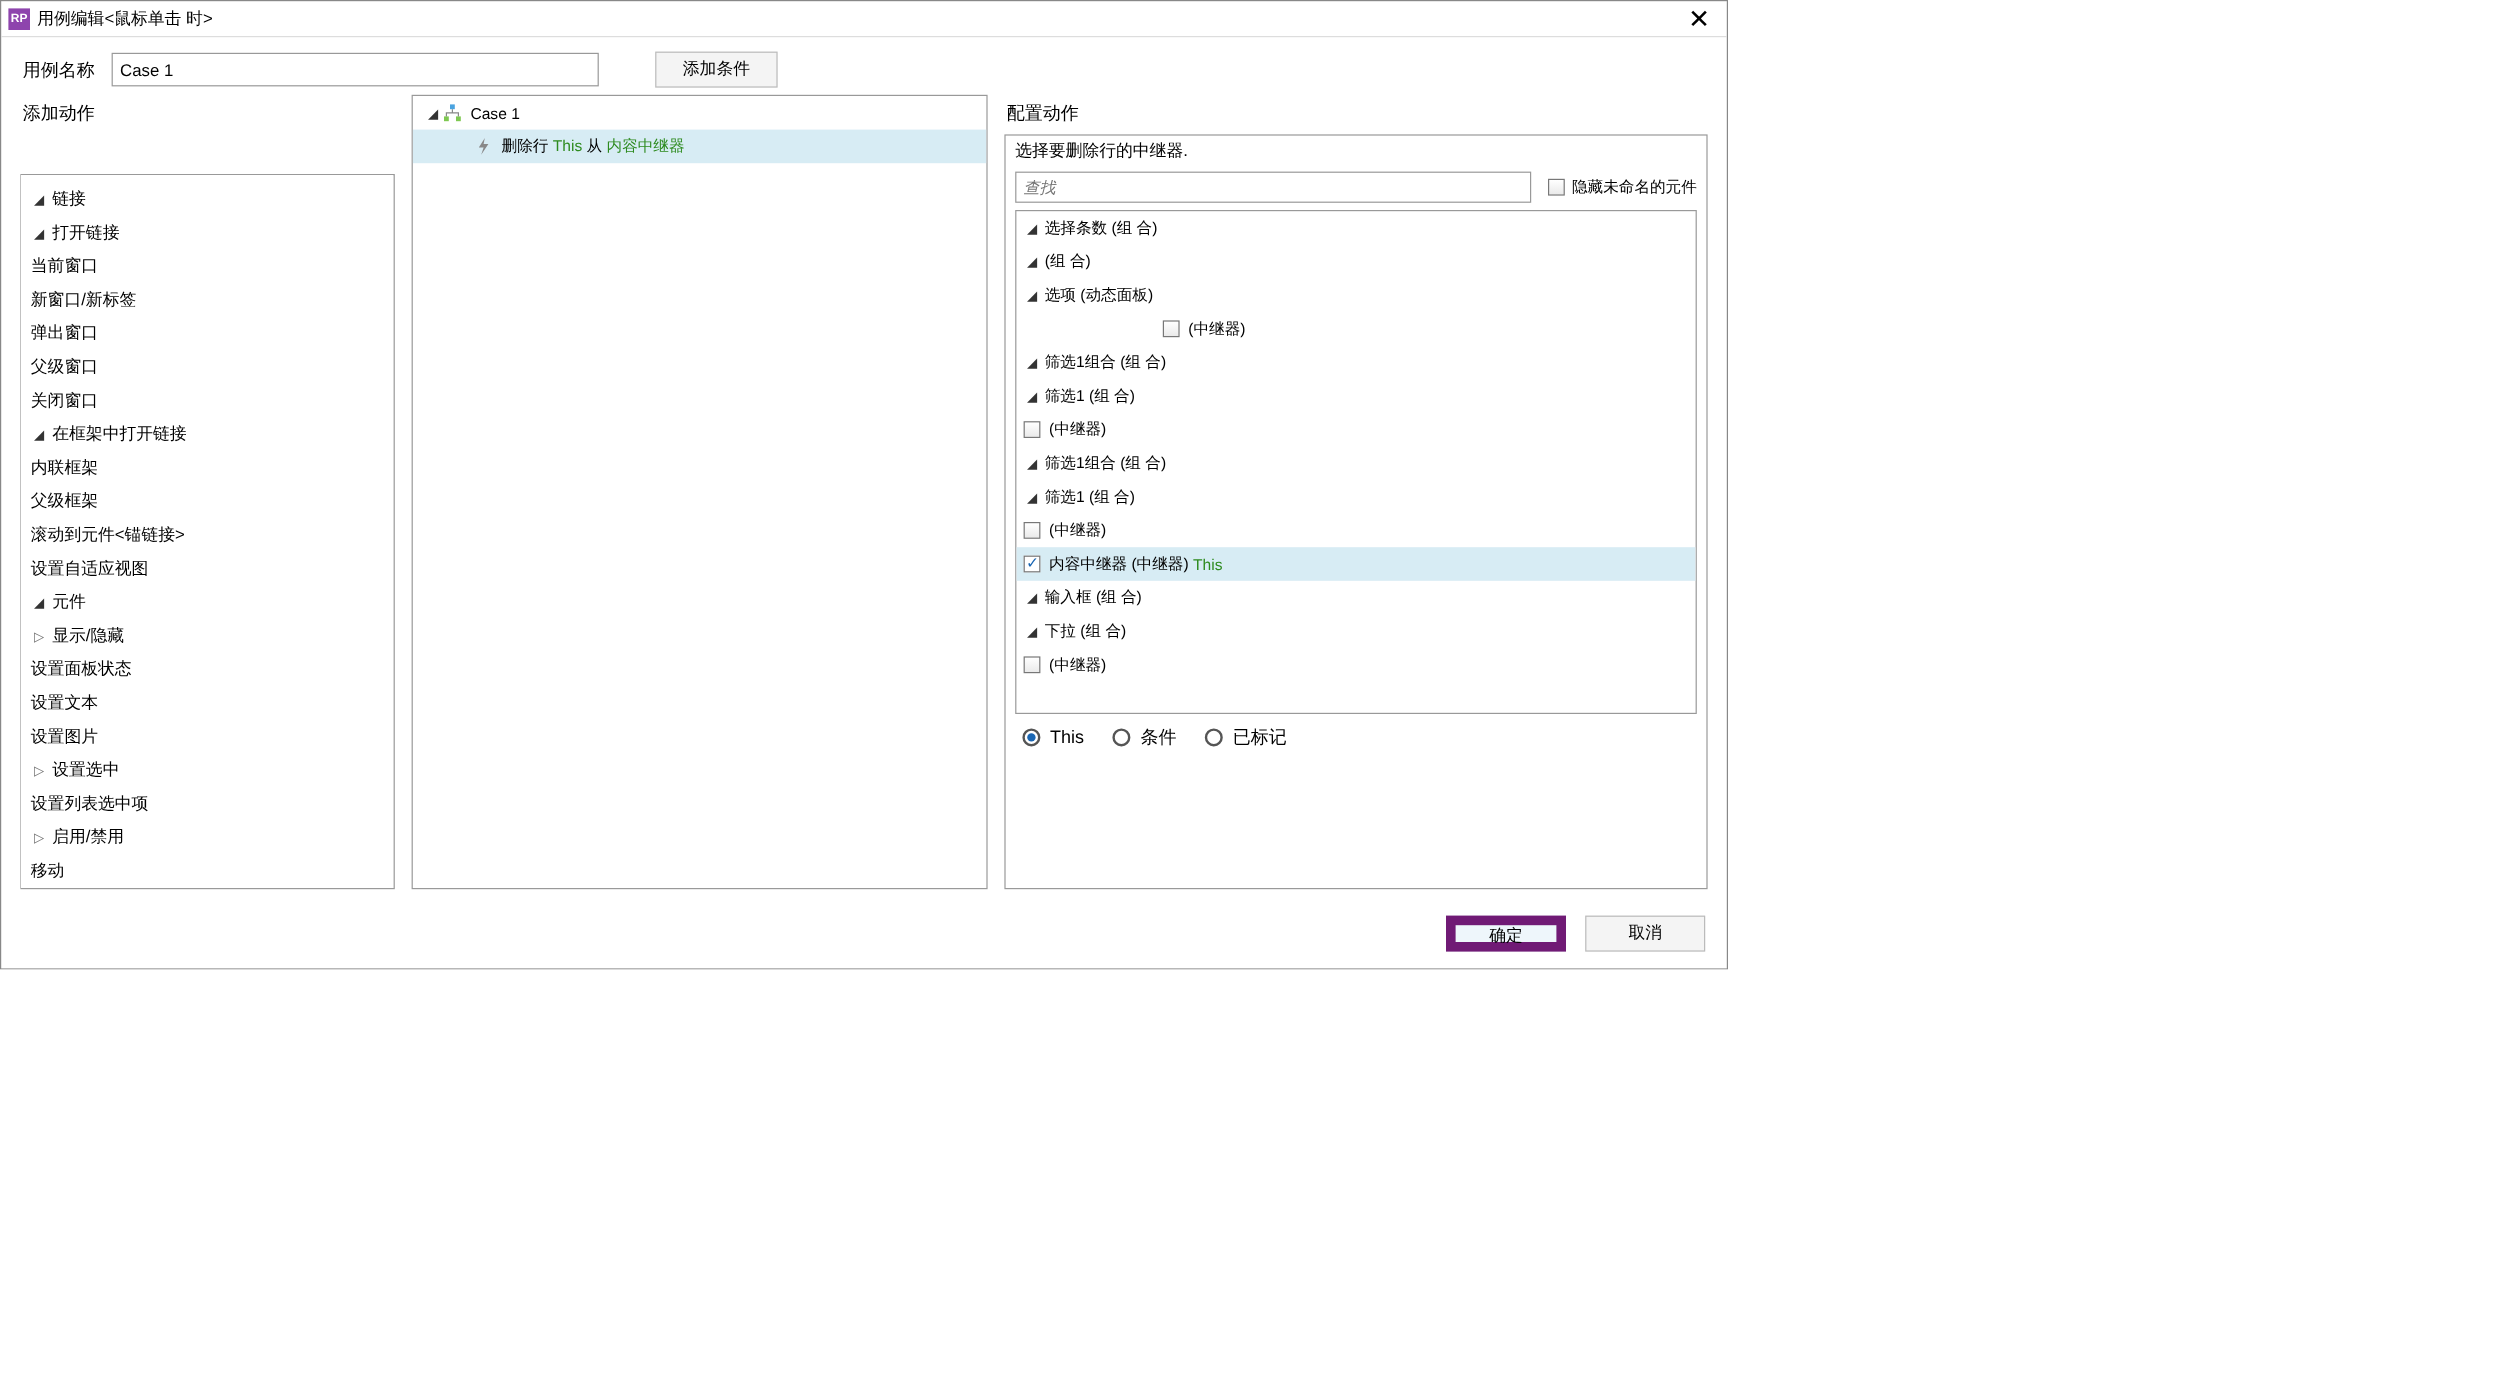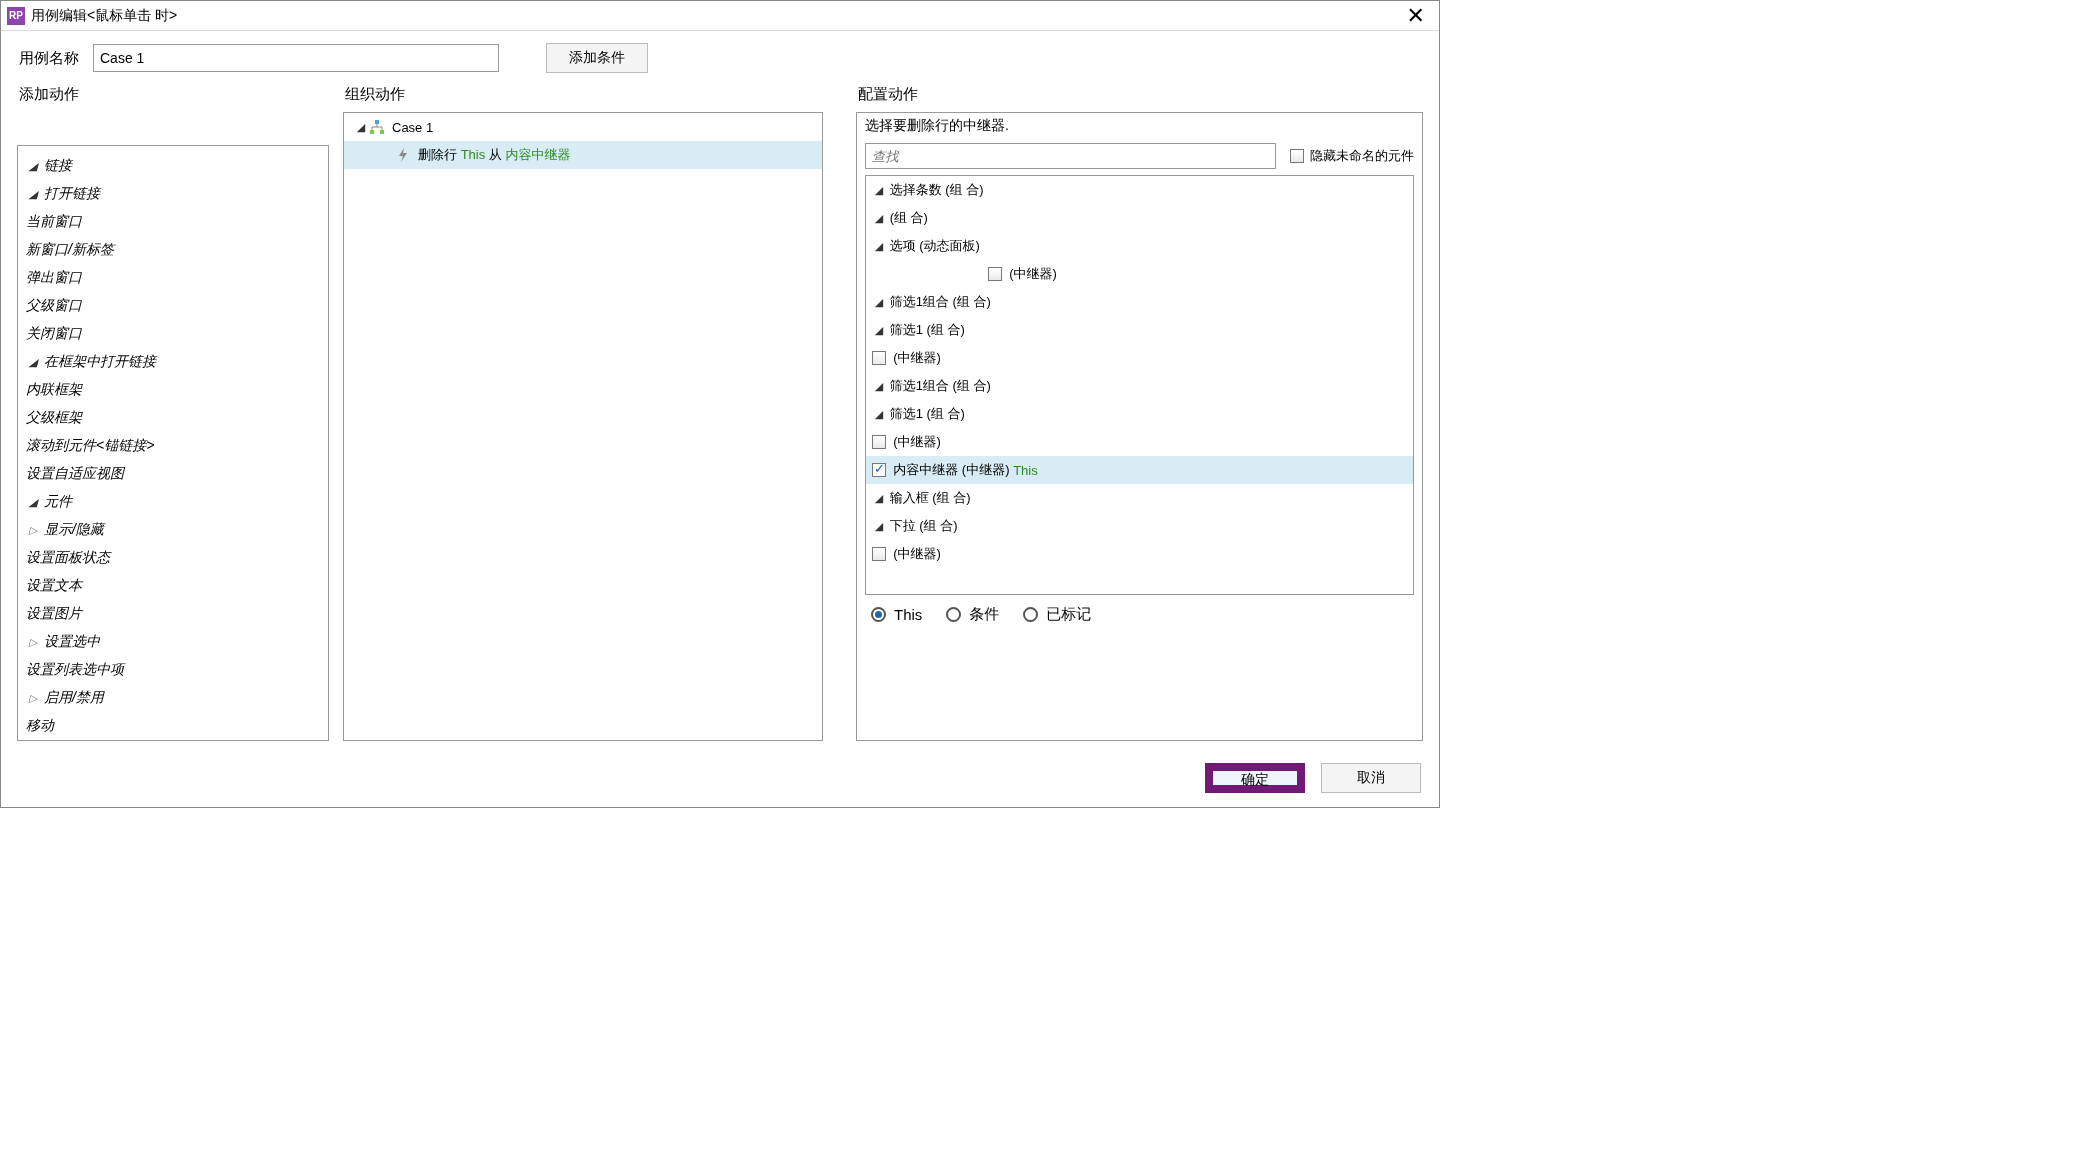--- a/index.html
+++ b/index.html
@@ -11,24 +11,24 @@
 .titlebar .close { margin-left: auto; font-size: 22px; padding: 0 8px; cursor: pointer; }
 .toprow { display: flex; align-items: center; padding: 12px 18px 6px 18px; gap: 14px; }
 .toprow label { font-size: 15px; }
 .name-input { width: 406px; height: 28px; border: 1px solid #999; padding: 2px 6px; font-size: 14px; }
 .btn { height: 30px; padding: 0 22px; background: #f4f4f4; border: 1px solid #bbb; cursor: pointer; font-size: 14px; }
 .btn-primary { background: #eef6fb; border: 8px solid #701a75; }
 .columns { display: flex; gap: 14px; padding: 0 16px 12px 16px; flex: 1; min-height: 0; }
 .col { display: flex; flex-direction: column; min-height: 0; }
 .col1 { width: 312px; gap: 33px; }
 .col2 { width: 480px; }
-.col3 { flex: 1; margin-left: 19px; }
+.col3 { flex: 1; }
 .col-head { font-size: 15px; padding: 6px 2px 8px 2px; }
 .panel { flex: 1; border: 1px solid #999; background: #fff; overflow: hidden; position: relative; }
-.scroll-y { overflow-y: scroll; font-style: italic; }
+.scroll-y { overflow-y: scroll; }
 .tree { font-size: 14px; padding: 6px 2px; }
 .tree .row { display: flex; align-items: center; height: 28px; padding-left: 6px; white-space: nowrap; }
 .tri { width: 14px; display: inline-block; text-align: center; color: #333; font-size: 11px; }
 .tri.closed::before { content: "▷"; color: #777; }
 .tri.open::before { content: "◢"; }
 .action-icon { width: 18px; height: 18px; margin-right: 6px; display: inline-flex; align-items: center; justify-content: center; }
 .action-icon svg { width: 16px; height: 16px; }
 .mid-tree .case-row { display: flex; align-items: center; height: 28px; padding-left: 10px; }
 .mid-tree .act-row { display: flex; align-items: center; height: 28px; padding-left: 50px; background: #d7ecf4; }
 .green { color: #2e8b1f; }
@@ -121,21 +121,20 @@
             </div>
           <div class="row i1"><span class="tri closed"></span>&nbsp;<span>启用/禁用</span></div>
           <div class="row i2">
               <span>移动</span>
             </div>
         </div>
       </div>
     </div>
 
     <div class="col col2">
-      <div class="col-head">组织动作</div>
       <div class="panel">
         <div class="mid-tree">
           <div class="case-row">
             <span class="tri open"></span>
             <span class="action-icon">
               <svg viewBox="0 0 16 16">
                   <rect x="6" y="1" width="4" height="4" fill="#4aa3e0"></rect>
                   <rect x="1" y="11" width="4" height="4" fill="#7ec850"></rect>
                   <rect x="11" y="11" width="4" height="4" fill="#7ec850"></rect>
                   <path d="M8 5 V8 M3 11 V8 H13 V11" stroke="#888" fill="none"></path>

